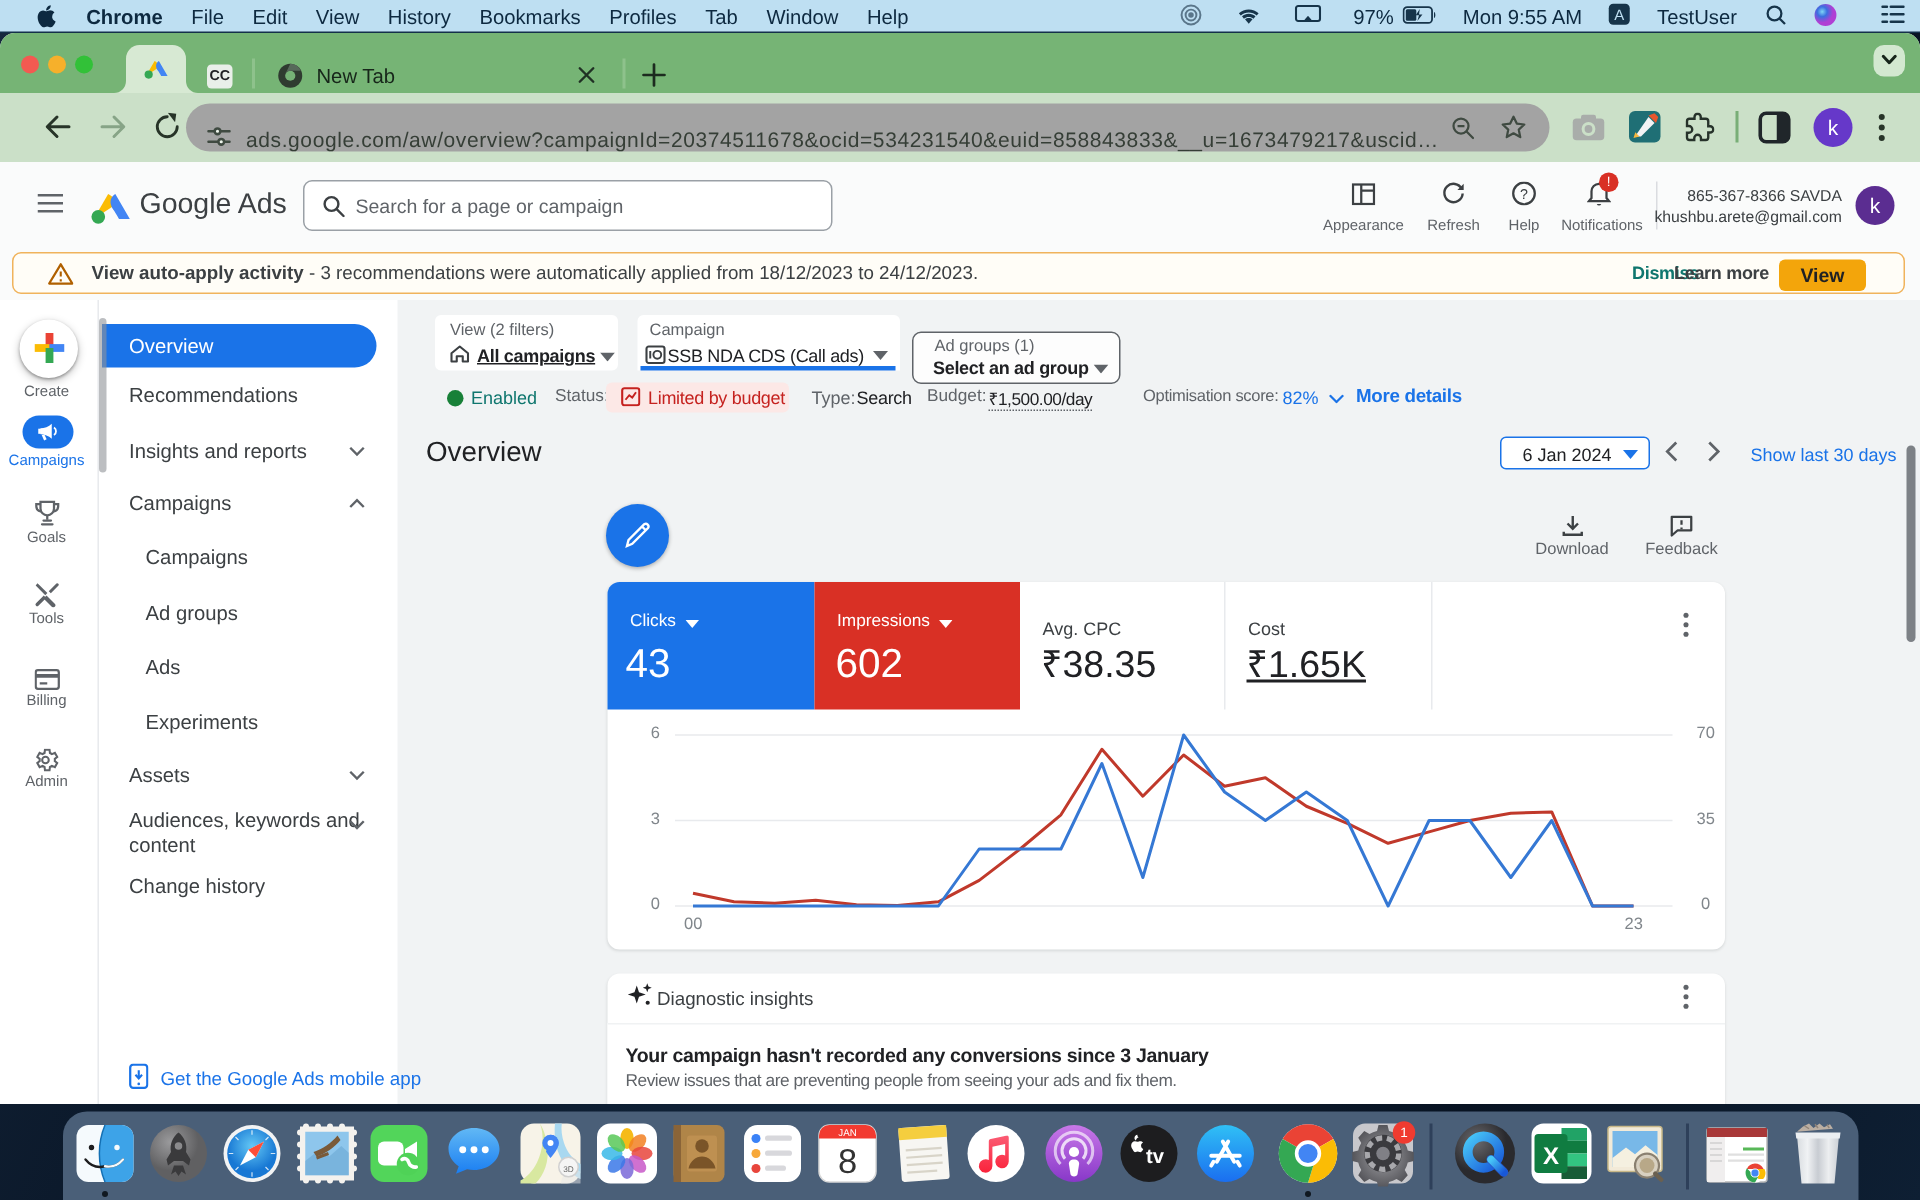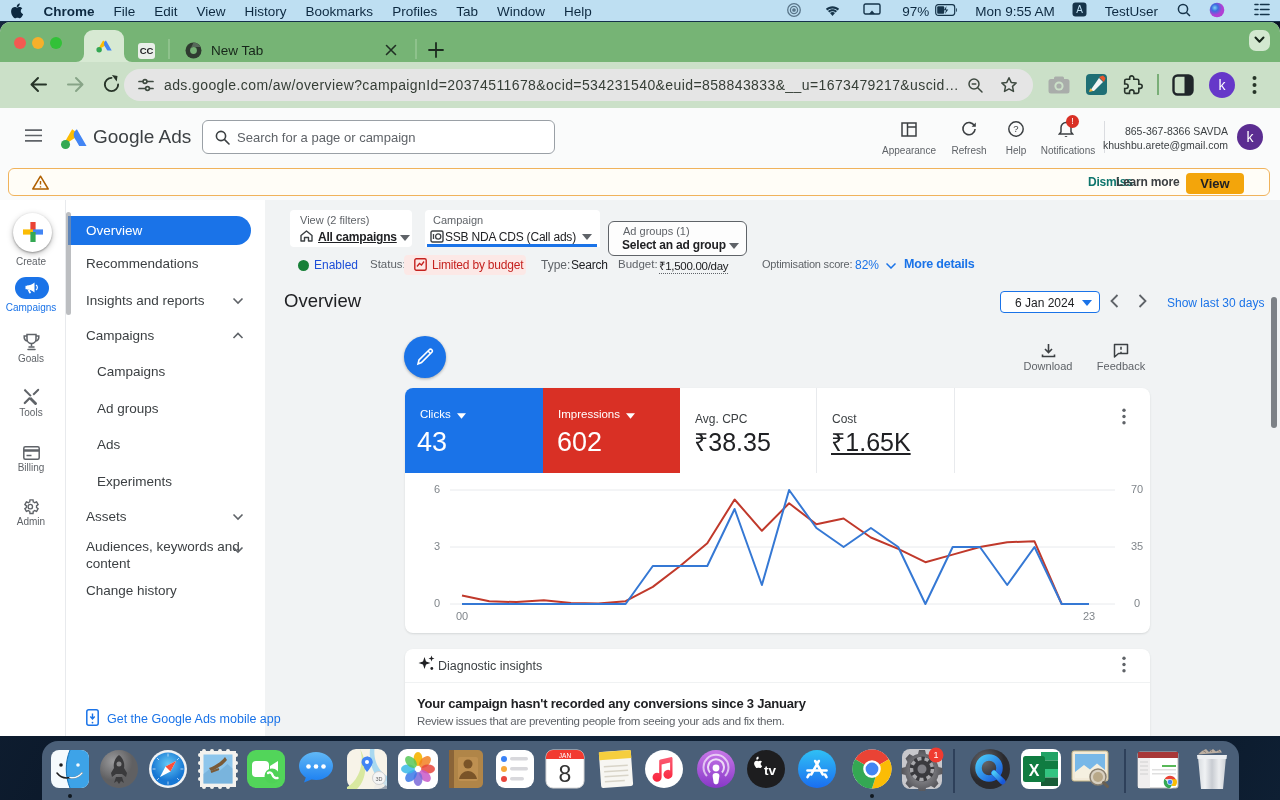--- a/index.html
+++ b/index.html
@@ -13,22 +13,22 @@
   #menubar .l { display:flex; align-items:center; gap:0; }
   #menubar .item { padding:0 9.5px; }
   #menubar .bold { font-weight:bold; }
 
   
   #window { left:0; top:22px; width:1280px; height:714px; background:#fff;
     border-radius:10px 10px 0 0; overflow:hidden; }
   #tabbar { left:0; top:0; width:1280px; height:40px; background:#76b475; }
   .tl { width:12px; height:12px; border-radius:50%; display:inline-block; }
   #toolbar { left:0; top:40px; width:1280px; height:46px; background:#cbe0c8; }
-  #urlpill { left:124px; top:7px; width:909px; height:32px; background:#e5e5e5; border-radius:16px;
-    display:flex; align-items:center; font-size:14px; color:#394139; }
+  #urlpill { left:124px; top:7px; width:909px; height:32px; background:#a3a3a3; border-radius:16px;
+    display:flex; align-items:flex-end; font-size:14px; color:#394139; }
 
   
   #page { left:0; top:86px; width:1280px; height:628px; background:#f1f3f4; }
   #adsheader { left:0; top:0; width:1280px; height:58px; background:#fafbfb; }
   #banner { left:8px; top:60px; width:1262px; height:28px; background:#fffdf7;
     border:1px solid #f0b35c; border-radius:6px; display:flex; align-items:center; }
 
   
   #rail { left:0; top:92px; width:65px; height:536px; background:#fff; }
   #menu { left:65px; top:92px; width:200px; height:536px; background:#fff; border-left:1px solid #e8eaed; }
@@ -36,21 +36,21 @@
   .mitem { position:absolute; left:20px; font-size:13.5px; color:#3c4043; }
 
   
   #content { left:265px; top:92px; width:1015px; height:536px; }
 
   .card { position:absolute; background:#fff; border-radius:8px; box-shadow:0 1px 2px rgba(60,64,67,.15); }
 </style>
 </head>
 <body>
   <div id="menubar" class="abs">
-    <div class="l" style="">
+    <div class="l" style="padding-left:14px;">
       <span class="item"><svg width="15" height="17" viewBox="0 0 15 17" style="vertical-align:-3px;">
           <path fill="#0d2940" d="M12.5 9c0-2.2 1.8-3.3 1.9-3.4-1-1.5-2.6-1.7-3.2-1.7-1.4-.1-2.7.8-3.3.8-.7 0-1.8-.8-2.9-.8C3.5 3.9 2 4.8 1.2 6.2c-1.7 2.9-.4 7.2 1.2 9.5.8 1.1 1.7 2.4 2.9 2.3 1.2 0 1.6-.7 3-.7s1.8.7 3 .7c1.2 0 2-1.1 2.8-2.3.9-1.3 1.2-2.6 1.3-2.6-.1 0-2.4-1-2.9-3.1zM10.3 2.6c.6-.8 1.1-1.9 1-3-1 0-2.1.6-2.8 1.4-.6.7-1.2 1.8-1 2.9 1.1.1 2.2-.5 2.8-1.3z" transform="scale(0.8) translate(1,1)"></path>
         </svg></span>
       <span class="item bold">Chrome</span>
       <span class="item">File</span>
       <span class="item">Edit</span>
       <span class="item">View</span>
       <span class="item">History</span>
       <span class="item">Bookmarks</span>
       <span class="item">Profiles</span>
@@ -262,20 +262,21 @@
         <div class="navlabel" style="position:absolute; left:1035px; top:37px; width:66px;">Notifications</div>
         <div style="position:absolute; left:1104px; top:13px; width:1px; height:32px; background:#dadce0;"></div>
         <div style="position:absolute; left:1088px; top:17px; width:140px; text-align:right; font-size:10.5px; color:#3c4043; line-height:13.5px;">865-367-8366 SAVDA<br>khushbu.arete@gmail.com</div>
         <div style="position:absolute; left:1237px; top:16px; width:26px; height:26px; border-radius:50%; background:#5b2d91; color:#fff; text-align:center; line-height:26px; font-size:14px;">k</div>
       </div>
       <div id="banner" class="abs">
         <svg style="margin-left:23px;" width="17" height="15" viewBox="0 0 17 15">
           <path d="M8.5 1.2 L16.2 14 H0.8 z" fill="none" stroke="#b06000" stroke-width="1.5" stroke-linejoin="round"></path>
           <path d="M8.5 6 v3.4 M8.5 11.2 v1.4" stroke="#b06000" stroke-width="1.4"></path>
         </svg>
+        <span style="margin-left:12px; font-size:12.5px; color:#3c4043;"><b>View auto-apply activity</b> - 3 recommendations were automatically applied from 18/12/2023 to 24/12/2023.</span>
         <span style="position:absolute; left:1079px; font-size:12px; font-weight:bold; color:#0f766e; letter-spacing:-0.2px;">Dismiss</span>
         <span style="position:absolute; left:1107px; font-size:12px; font-weight:bold; color:#3c4043; letter-spacing:-0.2px;">Learn more</span>
         <div style="position:absolute; left:1177px; top:3.5px; width:58px; height:21px; background:#f3a50b; border-radius:4px; color:#202124; font-size:13px; font-weight:bold; text-align:center; line-height:21px;">View</div>
       </div>
       <div id="rail" class="abs">
         <div style="position:absolute; left:13px; top:13px; width:39px; height:39px; border-radius:50%; background:#fff; box-shadow:0 1px 2px rgba(0,0,0,.3), 0 2px 6px rgba(0,0,0,.25);"></div>
         <svg style="position:absolute; left:23px; top:22px;" width="20" height="20" viewBox="0 0 20 20">
           <rect x="7.4" y="0" width="5.2" height="10" fill="#ea4335"></rect>
           <rect x="0" y="7.4" width="10" height="5.2" fill="#fbbc04"></rect>
           <rect x="10" y="7.4" width="10" height="5.2" fill="#4285f4"></rect>
@@ -385,21 +386,21 @@
         </div>
         <div class="abs" style="left:343px; top:10px; width:139px; height:35px; background:#fdfdfd; border:1.5px solid #5f6368; border-radius:6px;margin-top:11px;">
           <span class="abs" style="left:14px; top:3px; font-size:11px; color:#5f6368;">Ad groups (1)</span>
           <span class="abs" style="left:13px; top:16px; font-size:12px; font-weight:bold; color:#202124; letter-spacing:-0.2px;">Select an ad group</span>
           <svg class="abs" style="left:120px; top:21px;" width="10" height="6" viewBox="0 0 10 6">
             <path d="M0 0 L5 6 L10 0 z" fill="#5f6368"></path>
           </svg>
         </div>
 
         <span class="abs" style="left:33px; top:60px; width:11px; height:11px; border-radius:50%; background:#188038;"></span>
-        <span class="abs" style="left:49px; top:58px; font-size:12px; color:#1d4ed8;">Enabled</span>
+        <span class="abs" style="left:49px; top:58px; font-size:12px; color:#0f766e;">Enabled</span>
         <span class="abs" style="left:105px; top:58px; font-size:11.5px; color:#5f6368;">Status:</span>
         <div class="abs" style="left:139px; top:55px; width:122px; height:20px; background:#fce8e6; border-radius:4px;"></div>
         <svg class="abs" style="left:149px; top:58px;" width="13" height="13" viewBox="0 0 13 13">
           <rect x="0.8" y="0.8" width="11.4" height="11.4" rx="1.5" fill="none" stroke="#c5221f" stroke-width="1.4"></rect>
           <path d="M3 8.5 L5.5 5.5 L7.5 7 L10 3.5" fill="none" stroke="#c5221f" stroke-width="1.3"></path>
         </svg>
         <span class="abs" style="left:167px; top:58px; font-size:12px; color:#c5221f; letter-spacing:-0.2px;">Limited by budget</span>
         <span class="abs" style="left:276px; top:58px; font-size:12px; color:#5f6368;">Type:</span>
         <span class="abs" style="left:306px; top:58px; font-size:12px; letter-spacing:-0.2px; color:#202124;">Search</span>
         <span class="abs" style="left:353px; top:58px; font-size:11.5px; color:#5f6368;">Budget:</span>

